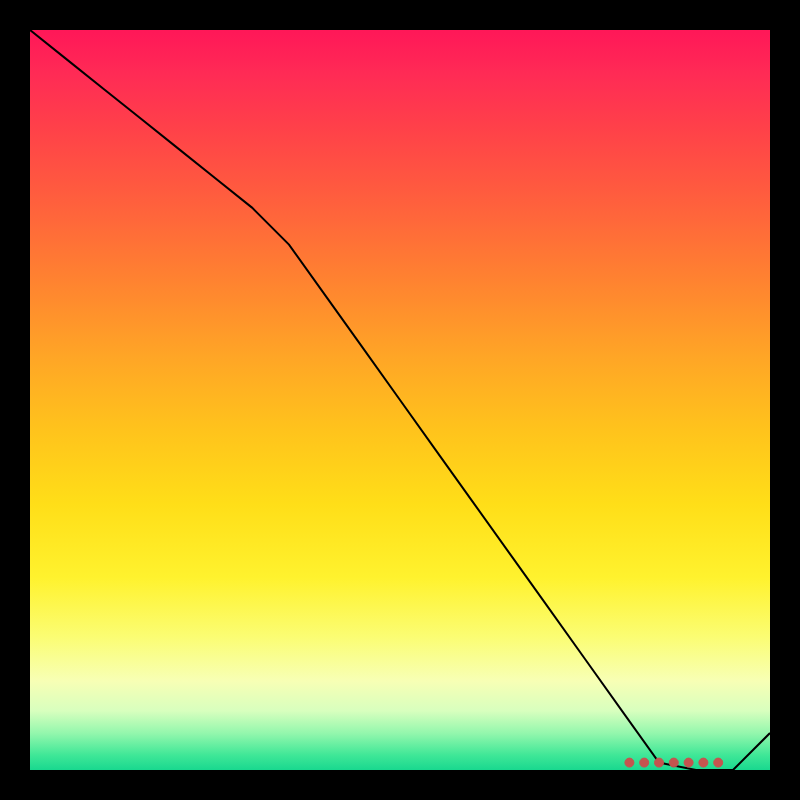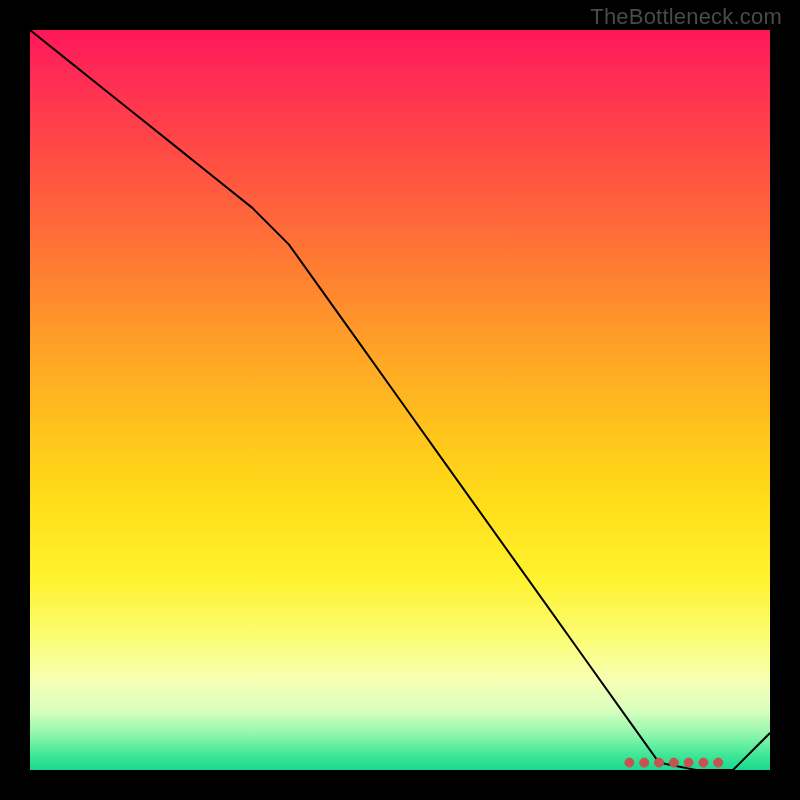--- a/index.html
+++ b/index.html
@@ -75,21 +75,20 @@
   .dot {
     fill: #c5544f;
     stroke: #c5544f;
   }
 </style>
 </head>
 <body>
 
 <div class="container">
 
-  <div class="attribution">TheBottleneck.com</div>
 
   <div class="plot-area">
     <div class="thermal"></div>
 
     <svg class="line" viewBox="0 0 740 740" preserveAspectRatio="none">
       <path class="curve" d="M0.0 0.0 L37.0 29.6 L74.0 59.2 L111.0 88.8 L148.0 118.4 L185.0 148.0 L222.0 177.6 L259.0 214.6 L296.0 266.4 L333.0 318.2 L370.0 370.0 L407.0 421.8 L444.0 473.6 L481.0 525.4 L518.0 577.2 L555.0 629.0 L592.0 680.8 L629.0 732.6 L666.0 740.0 L703.0 740.0 L740.0 703.0"></path>
       <g>
           <circle class="dot" cx="599.4" cy="732.6" r="4.5"></circle>
           <circle class="dot" cx="614.2" cy="732.6" r="4.5"></circle>
           <circle class="dot" cx="629.0" cy="732.6" r="4.5"></circle>

